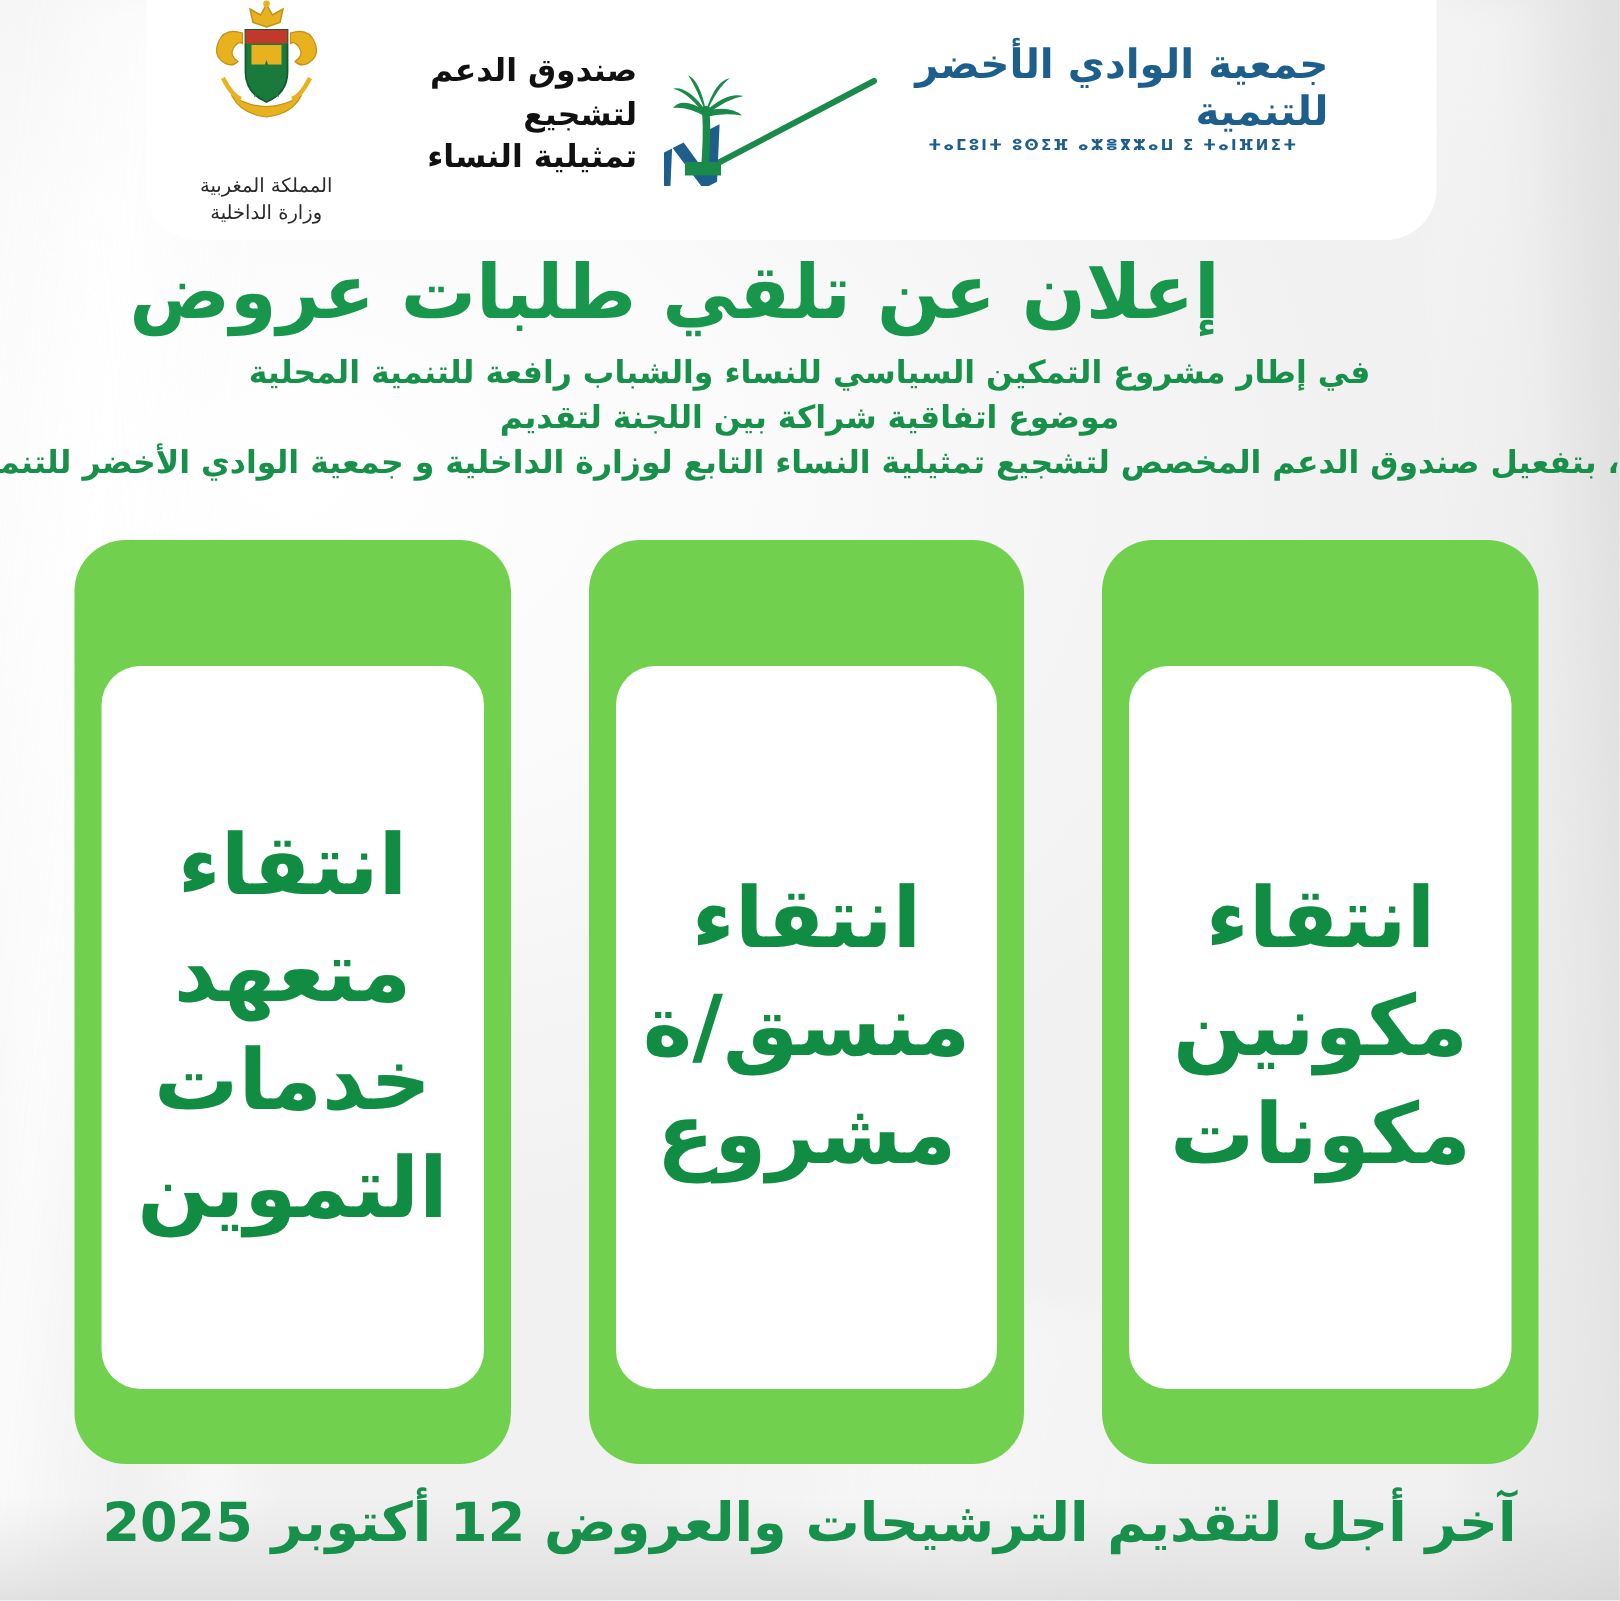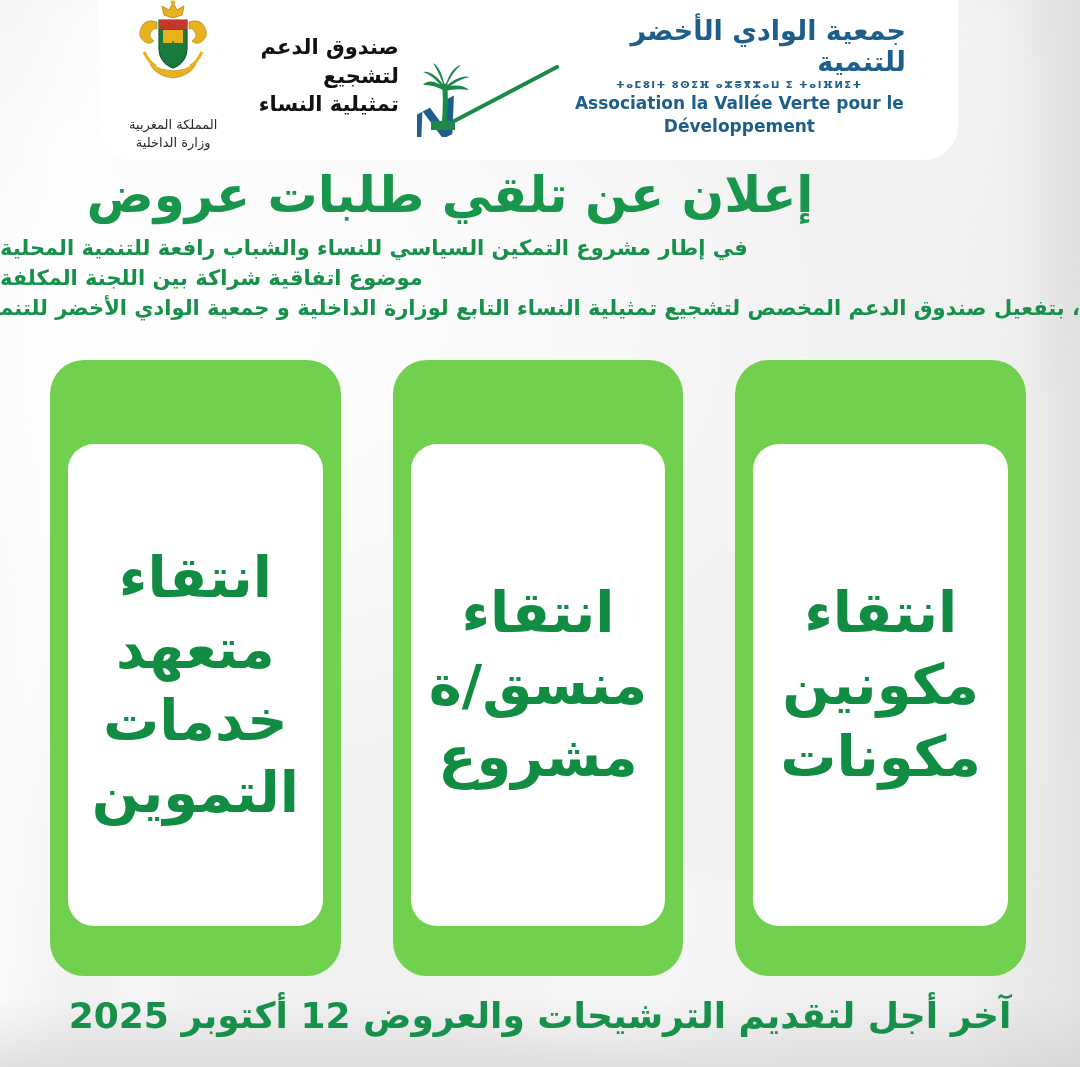--- a/index.html
+++ b/index.html
@@ -92,23 +92,23 @@
     color: #2a2a2a;
     text-align: center;
     white-space: pre-line;
     direction: rtl;
   }
 
   
   .avv {
     display: flex;
     flex-direction: row;
-    align-items: flex-end;
+    align-items: flex-start;
     gap: 6px;
-    margin-right: 22px;
+    margin-right: 42px;
   }
   .avv-mark { width: 150px; height: 96px; flex: 0 0 auto; }
   .avv-text { direction: rtl; text-align: right; }
   .avv-ar {
     font-size: 27px;
     font-weight: 700;
     color: #1d5f8a;
     line-height: 1.15;
     letter-spacing: -0.5px;
   }
@@ -140,21 +140,21 @@
     font-weight: 800;
     color: #18964b;
     letter-spacing: -0.5px;
     direction: rtl;
   }
 
   #intro {
     position: absolute;
     left: 0; top: 234px;
     width: 1080px;
-    text-align: left;
+    text-align: center;
     direction: rtl;
   }
   #intro .line {
     font-size: 21px;
     font-weight: 700;
     color: #17914a;
     line-height: 1.42;
     white-space: nowrap;
   }
 
@@ -248,21 +248,20 @@
         </span>
         <div class="emblem-caption">المملكة المغربية
 وزارة الداخلية</div>
       </div>
     </div>
 
     <div class="avv">
       <div class="avv-text">
         <div class="avv-ar">جمعية الوادي الأخضر للتنمية</div>
         <div class="avv-tif">ⵜⴰⵎⵓⵏⵜ ⵓⵙⵉⴼ ⴰⵣⴻⴳⵣⴰⵡ ⵉ ⵜⴰⵏⴼⵍⵉⵜ</div>
-        <div class="avv-fr">Association la Vallée Verte pour le Développement</div>
       </div>
 
       <span class="avv-mark">
         <svg width="150" height="96" viewBox="0 0 150 96" aria-hidden="true">
 
           <path d="M22 88 L140 26" stroke="#1a8a4a" stroke-width="4" fill="none" stroke-linecap="round"></path>
 
           <g transform="rotate(-27 78 58)" fill="#1d5f8a">
             <text x="40" y="70" font-family="'DejaVu Sans','Liberation Sans',sans-serif" font-size="46" font-weight="700" font-style="italic">AVV</text>
           </g>
@@ -280,21 +279,21 @@
           <circle cx="28" cy="46" r="3.5" fill="#1a8a4a"></circle>
         </svg>
       </span>
     </div>
   </div>
 
   <div id="title">إعلان عن تلقي طلبات عروض</div>
 
   <div id="intro">
     <div class="line">في إطار مشروع التمكين السياسي للنساء والشباب رافعة للتنمية المحلية</div>
-    <div class="line">موضوع اتفاقية شراكة بين اللجنة المكلفة</div>
+    <div class="line">موضوع اتفاقية شراكة بين اللجنة لتقديم</div>
     <div class="line">، بتفعيل صندوق الدعم المخصص لتشجيع تمثيلية النساء التابع لوزارة الداخلية و جمعية الوادي الأخضر للتنمية</div>
   </div>
 
   <div id="cards">
 
     <div class="card-outer">
       <div class="card-inner">
         <div class="card-label">انتقاء
 متعهد
 خدمات

